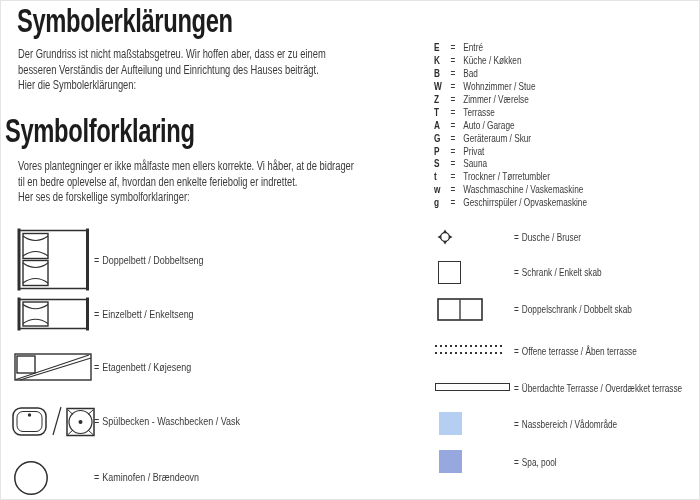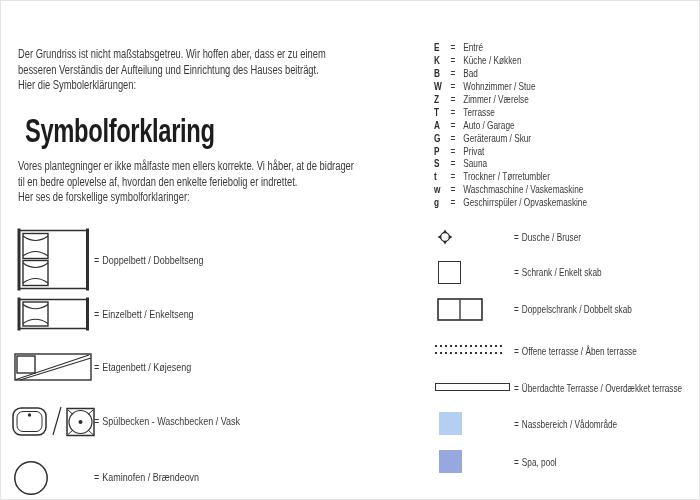--- a/index.html
+++ b/index.html
@@ -26,27 +26,30 @@
                      repeating-linear-gradient(90deg,#333 0 2px,transparent 2px 5px);
     background-size:100% 2px,100% 2px;background-position:0 0,0 7px;background-repeat:no-repeat;}
   .cov-terr{width:73px;height:6px;border:1.5px solid #333;background:#fff;}
   .swatch{width:23px;height:23px;}
 </style>
 </head>
 <body>
 
 <div id="canvas">
 
+  <div class="abs" style="left:16px;top:2px;">
+    <h1 class="title">Symbolerklärungen</h1>
+  </div>
   <div class="abs para" style="left:17px;top:46px;">
     <span>Der Grundriss ist nicht maßstabsgetreu. Wir hoffen aber, dass er zu einem</span>
     <span>besseren Verständis der Aufteilung und Einrichtung des Hauses beiträgt.</span>
     <span>Hier die Symbolerklärungen:</span>
   </div>
 
-  <div class="abs" style="left:24px;top:112px;">
+  <div class="abs" style="left:4px;top:112px;">
     <h1 class="title">Symbolforklaring</h1>
   </div>
   <div class="abs para" style="left:17px;top:158px;">
     <span>Vores plantegninger er ikke målfaste men ellers korrekte. Vi håber, at de bidrager</span>
     <span>til en bedre oplevelse af, hvordan den enkelte feriebolig er indrettet.</span>
     <span>Her ses de forskellige symbolforklaringer:</span>
   </div>
 
   <div class="abs codes" style="left:433px;top:40px;">
     <div class="code-row"><span class="code-key">E</span><span class="code-eq">=</span><span>Entré</span></div>

